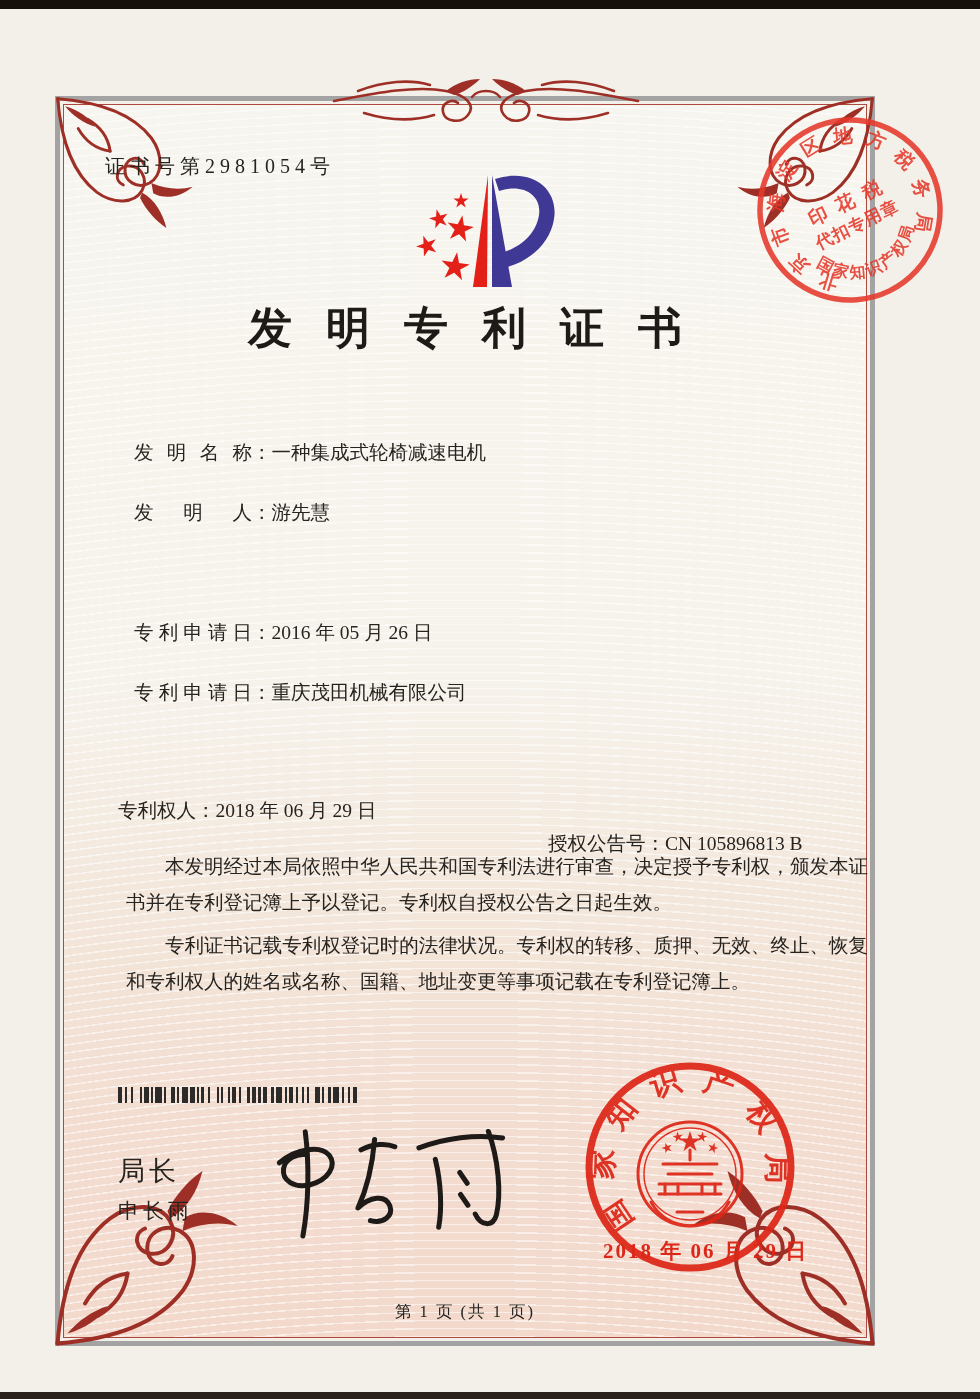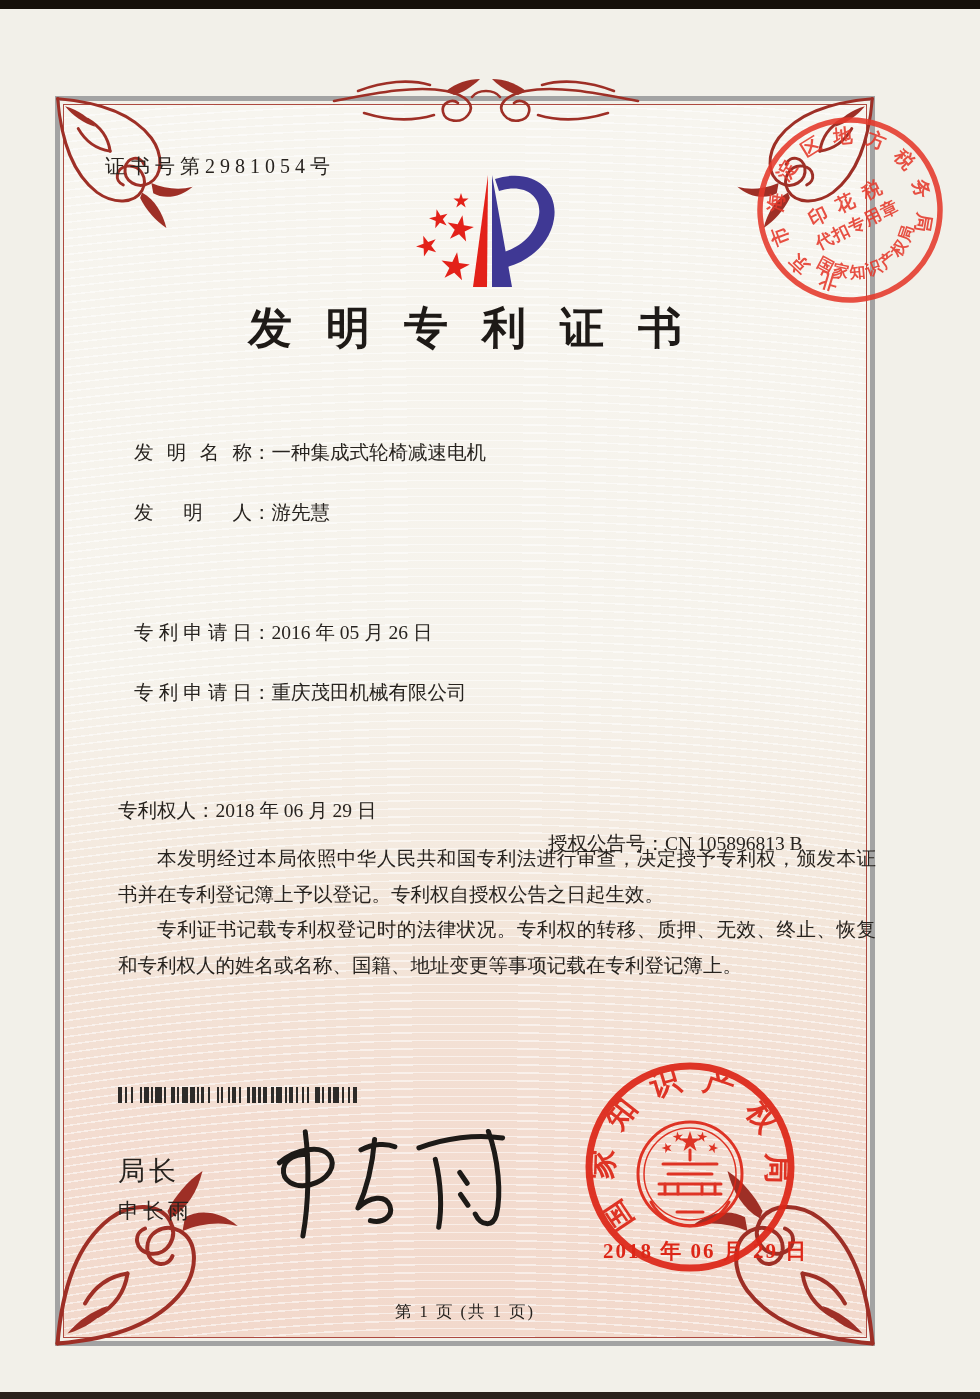--- a/index.html
+++ b/index.html
@@ -39,21 +39,21 @@
   .title{
     left:0;right:0;top:198px;text-align:center;
     font-size:44px;font-weight:bold;letter-spacing:34px;text-indent:34px;
     color:#1e1a17;
   }
   .field{left:58px;font-size:19.5px;white-space:nowrap;}
   .lab{display:inline-block;width:118px;text-align:justify;text-align-last:justify;vertical-align:bottom;margin-left:16px;}
   .grant-no{position:absolute;left:430px;top:0;white-space:nowrap;margin-top:33px;}
 
   .paras{left:58px;top:740px;width:758px;font-size:19.5px;line-height:35.5px;text-align:justify;}
-  .paras p{margin:0;text-indent:2em;}
+  .paras p{margin:8px;text-indent:2em;}
 
   .barcode{left:58px;top:986px;height:16px;display:flex;align-items:stretch;}
   .barcode i{display:block;height:100%;}
 
   .signer-title{left:58px;top:1052px;font-size:27px;letter-spacing:4px;font-family:"Liberation Sans","DejaVu Sans",sans-serif;}
   .signer-name{left:58px;top:1096px;font-size:21px;letter-spacing:4px;font-family:"Liberation Sans","DejaVu Sans",sans-serif;}
   .signature{left:198px;top:1018px;transform:rotate(-2deg);}
 
   .seal{left:515px;top:951px;opacity:.93;}
   .seal-date{left:543px;top:1136px;font-size:21px;color:#dd2718;letter-spacing:2px;white-space:nowrap;font-weight:bold;}

